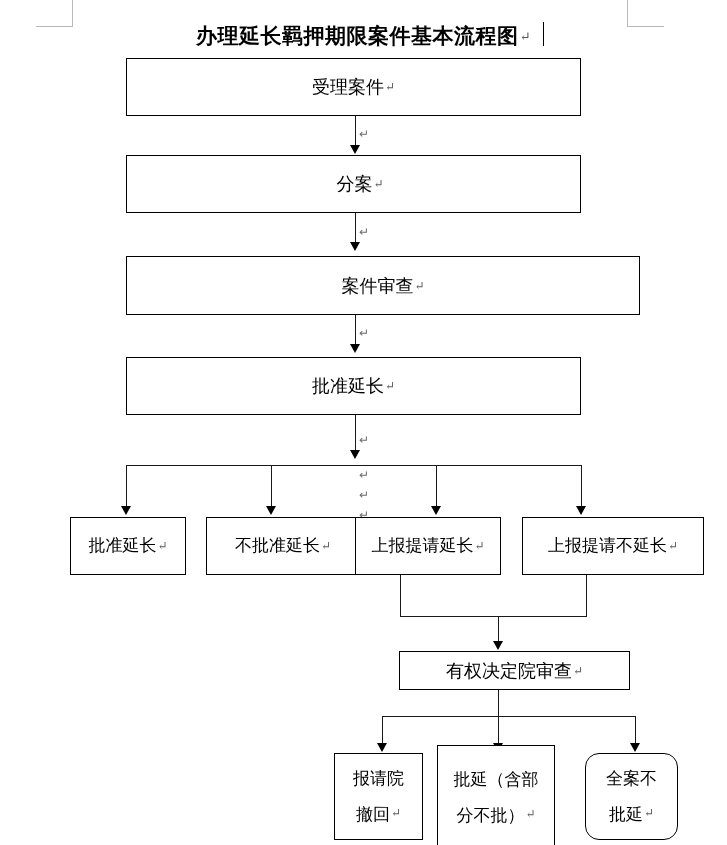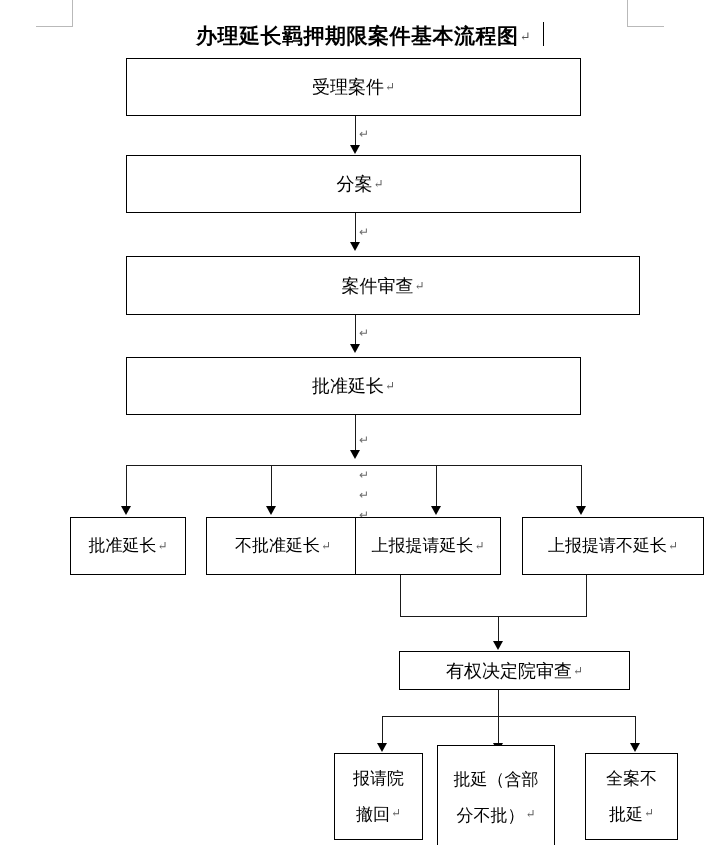--- a/index.html
+++ b/index.html
@@ -222,18 +222,18 @@
   <div class="box two-line small" style="left:334px; top:753px; width:89px; height:87px;">
     <span>报请院</span>
     <span><span>撤回</span><span class="pilcrow">↵</span></span>
   </div>
 
   <div class="box two-line small" style="left:437px; top:745px; width:118px; height:105px;">
     <span>批延（含部</span>
     <span><span>分不批）</span><span class="pilcrow">↵</span></span>
   </div>
 
-  <div class="box two-line small" style="left:585px; top:753px; width:93px; height:87px;">
+  <div class="box two-line small" style="left:585px; top:753px; width:93px; height:87px;border-radius:14px;">
     <span>全案不</span>
     <span><span>批延</span><span class="pilcrow">↵</span></span>
   </div>
 
 </div>
 
 </body></html>

